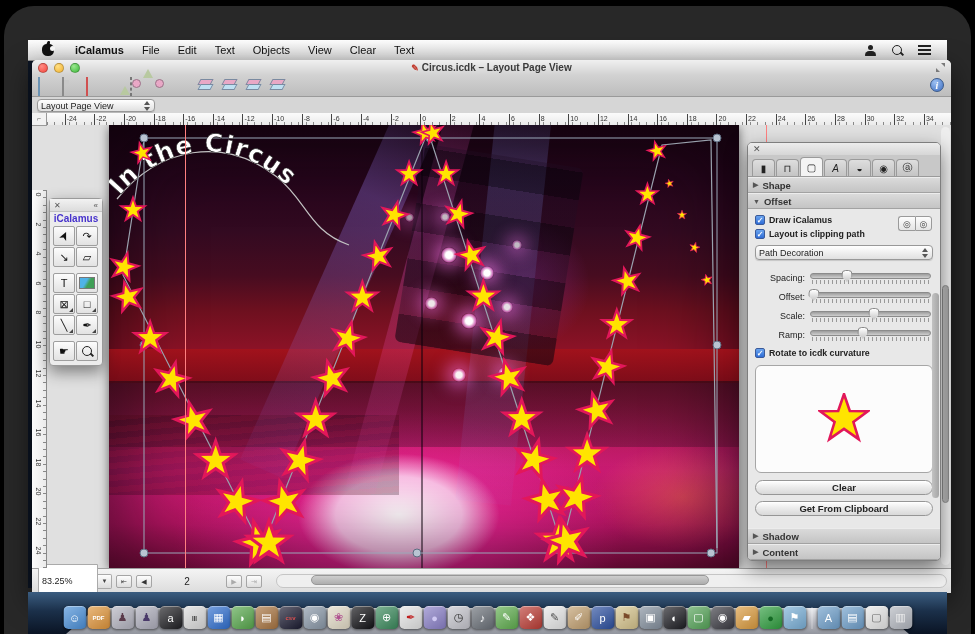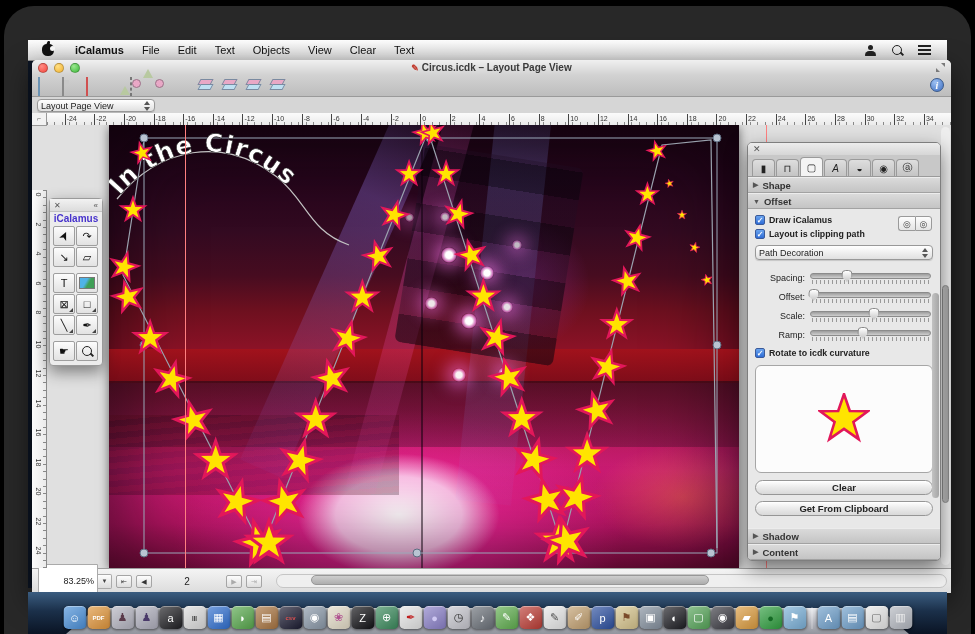--- a/index.html
+++ b/index.html
@@ -153,21 +153,21 @@
   .preview{margin:6px 0 7px;height:106px;background:#fcfcfc;border:1px solid #a6a6a6;border-radius:6px;
     display:flex;align-items:center;justify-content:center;}
   .aquabtn{display:block;width:100%;height:15px;margin-bottom:6px;background:linear-gradient(#ffffff,#ececec 45%,#d9d9d9);
     border:1px solid #969696;border-radius:8px;font-size:9.5px;font-weight:bold;color:#222;text-align:center;line-height:14px;box-sizing:border-box;
     box-shadow:inset 0 1px 0 rgba(255,255,255,.8);}
   .ip-scroll{position:absolute;right:1px;top:150px;width:7px;height:205px;background:linear-gradient(90deg,#c2c2c2,#a5a5a5);border-radius:4px;z-index:5;}
   
   .statusbar{position:absolute;left:0;top:508px;width:100%;height:24px;background:linear-gradient(#f4f4f4,#dcdcdc);
     border-top:1px solid #9e9e9e;border-radius:0 0 0 0;display:flex;align-items:center;font-size:9px;color:#222;}
   .zoombox{display:flex;align-items:center;margin-left:6px;}
-  .zoomval{width:52px;text-align:right;padding:11px 3px;background:#fff;border:1px solid #aaa;border-radius:2px 0 0 2px;height:11px;line-height:11px;}
+  .zoomval{width:52px;text-align:left;padding:11px 3px;background:#fff;border:1px solid #aaa;border-radius:2px 0 0 2px;height:11px;line-height:11px;}
   .zoomdrop{width:13px;height:13px;background:linear-gradient(#fdfdfd,#dcdcdc);border:1px solid #aaa;border-left:none;border-radius:0 2px 2px 0;
     font-size:6px;color:#444;text-align:center;line-height:13px;}
   .navbtn{width:16px;height:13px;margin-left:4px;background:linear-gradient(#fdfdfd,#dedede);border:1px solid #a5a5a5;border-radius:2px;
     font-size:7px;color:#333;text-align:center;line-height:12px;box-sizing:border-box;}
   .navbtn.dis{color:#aaa;}
   .pagenum{width:70px;text-align:center;font-size:10px;}
   .hscroll{flex:1;height:12px;margin:0 4px 0 14px;background:#efefef;border:1px solid #c5c5c5;border-radius:7px;position:relative;}
   .hscroll .thumb{position:absolute;left:34px;width:398px;top:0px;height:10px;background:linear-gradient(#cdcdcd,#aeaeae);border-radius:6px;border:1px solid #979797;box-sizing:border-box;}
   
   .desktop-bottom{position:absolute;left:0;top:552px;width:919px;height:42px;background:linear-gradient(180deg,#3b5d80 0%,#1b304a 45%,#0a1424 100%);overflow:hidden;}

